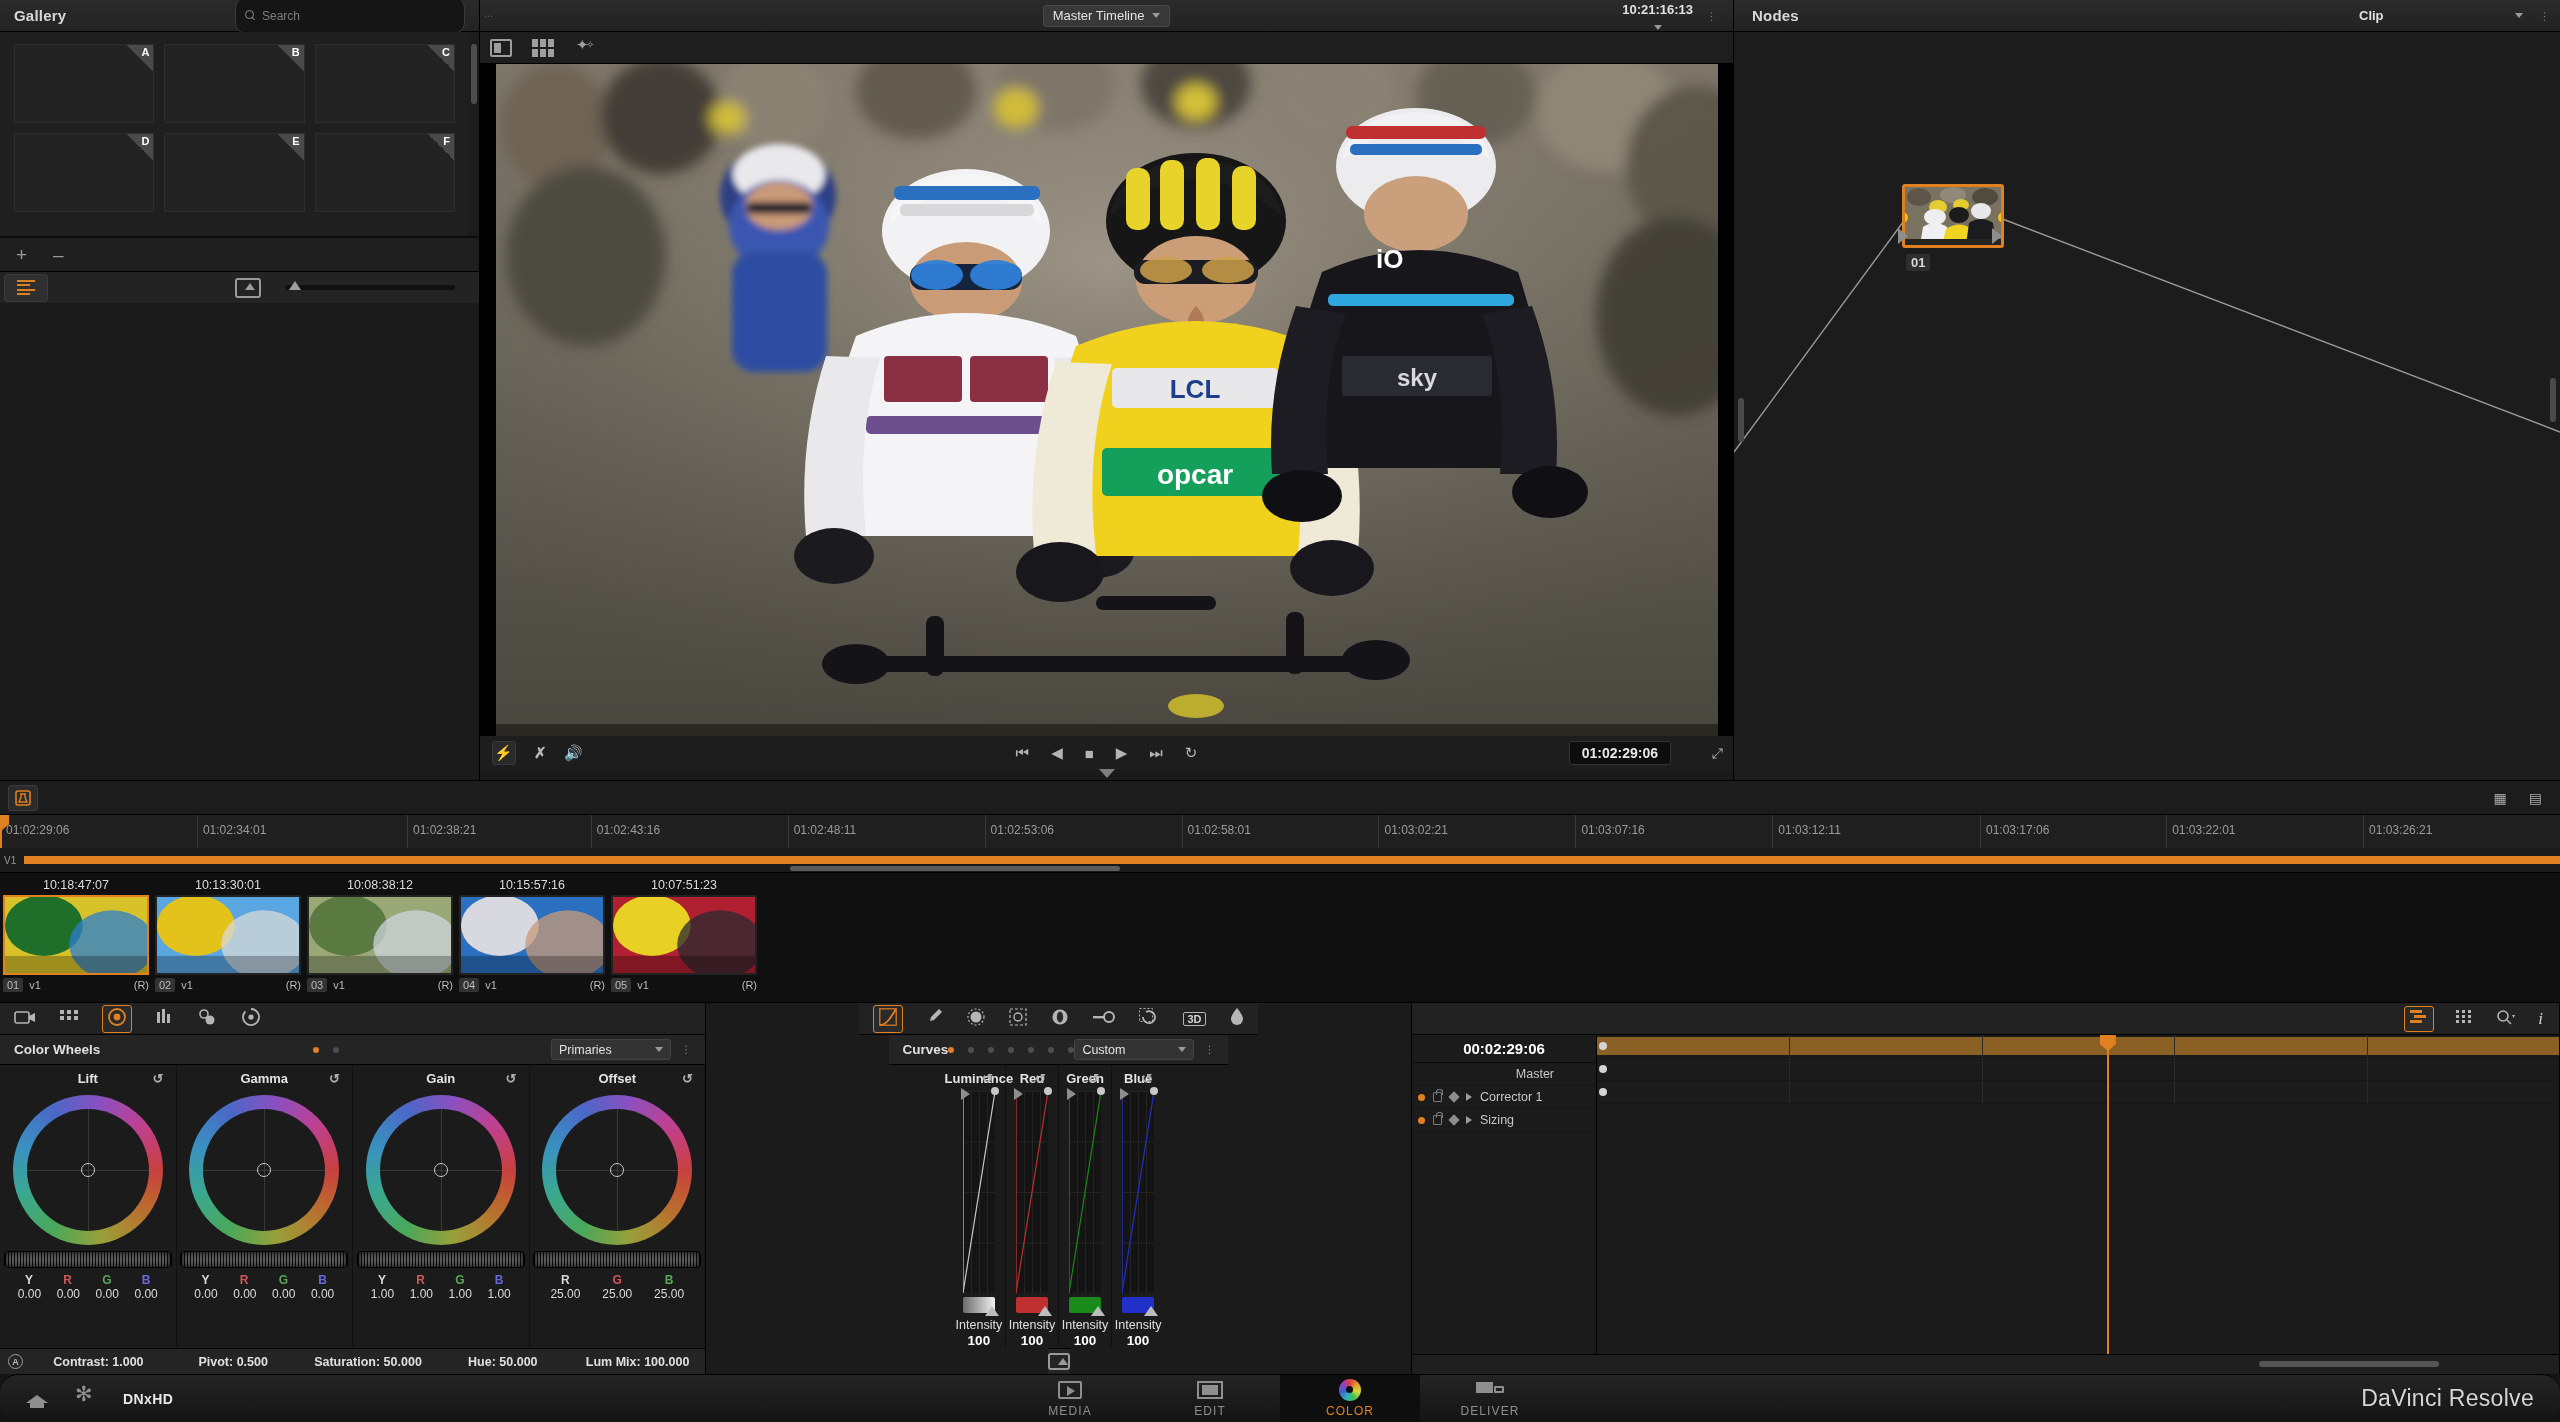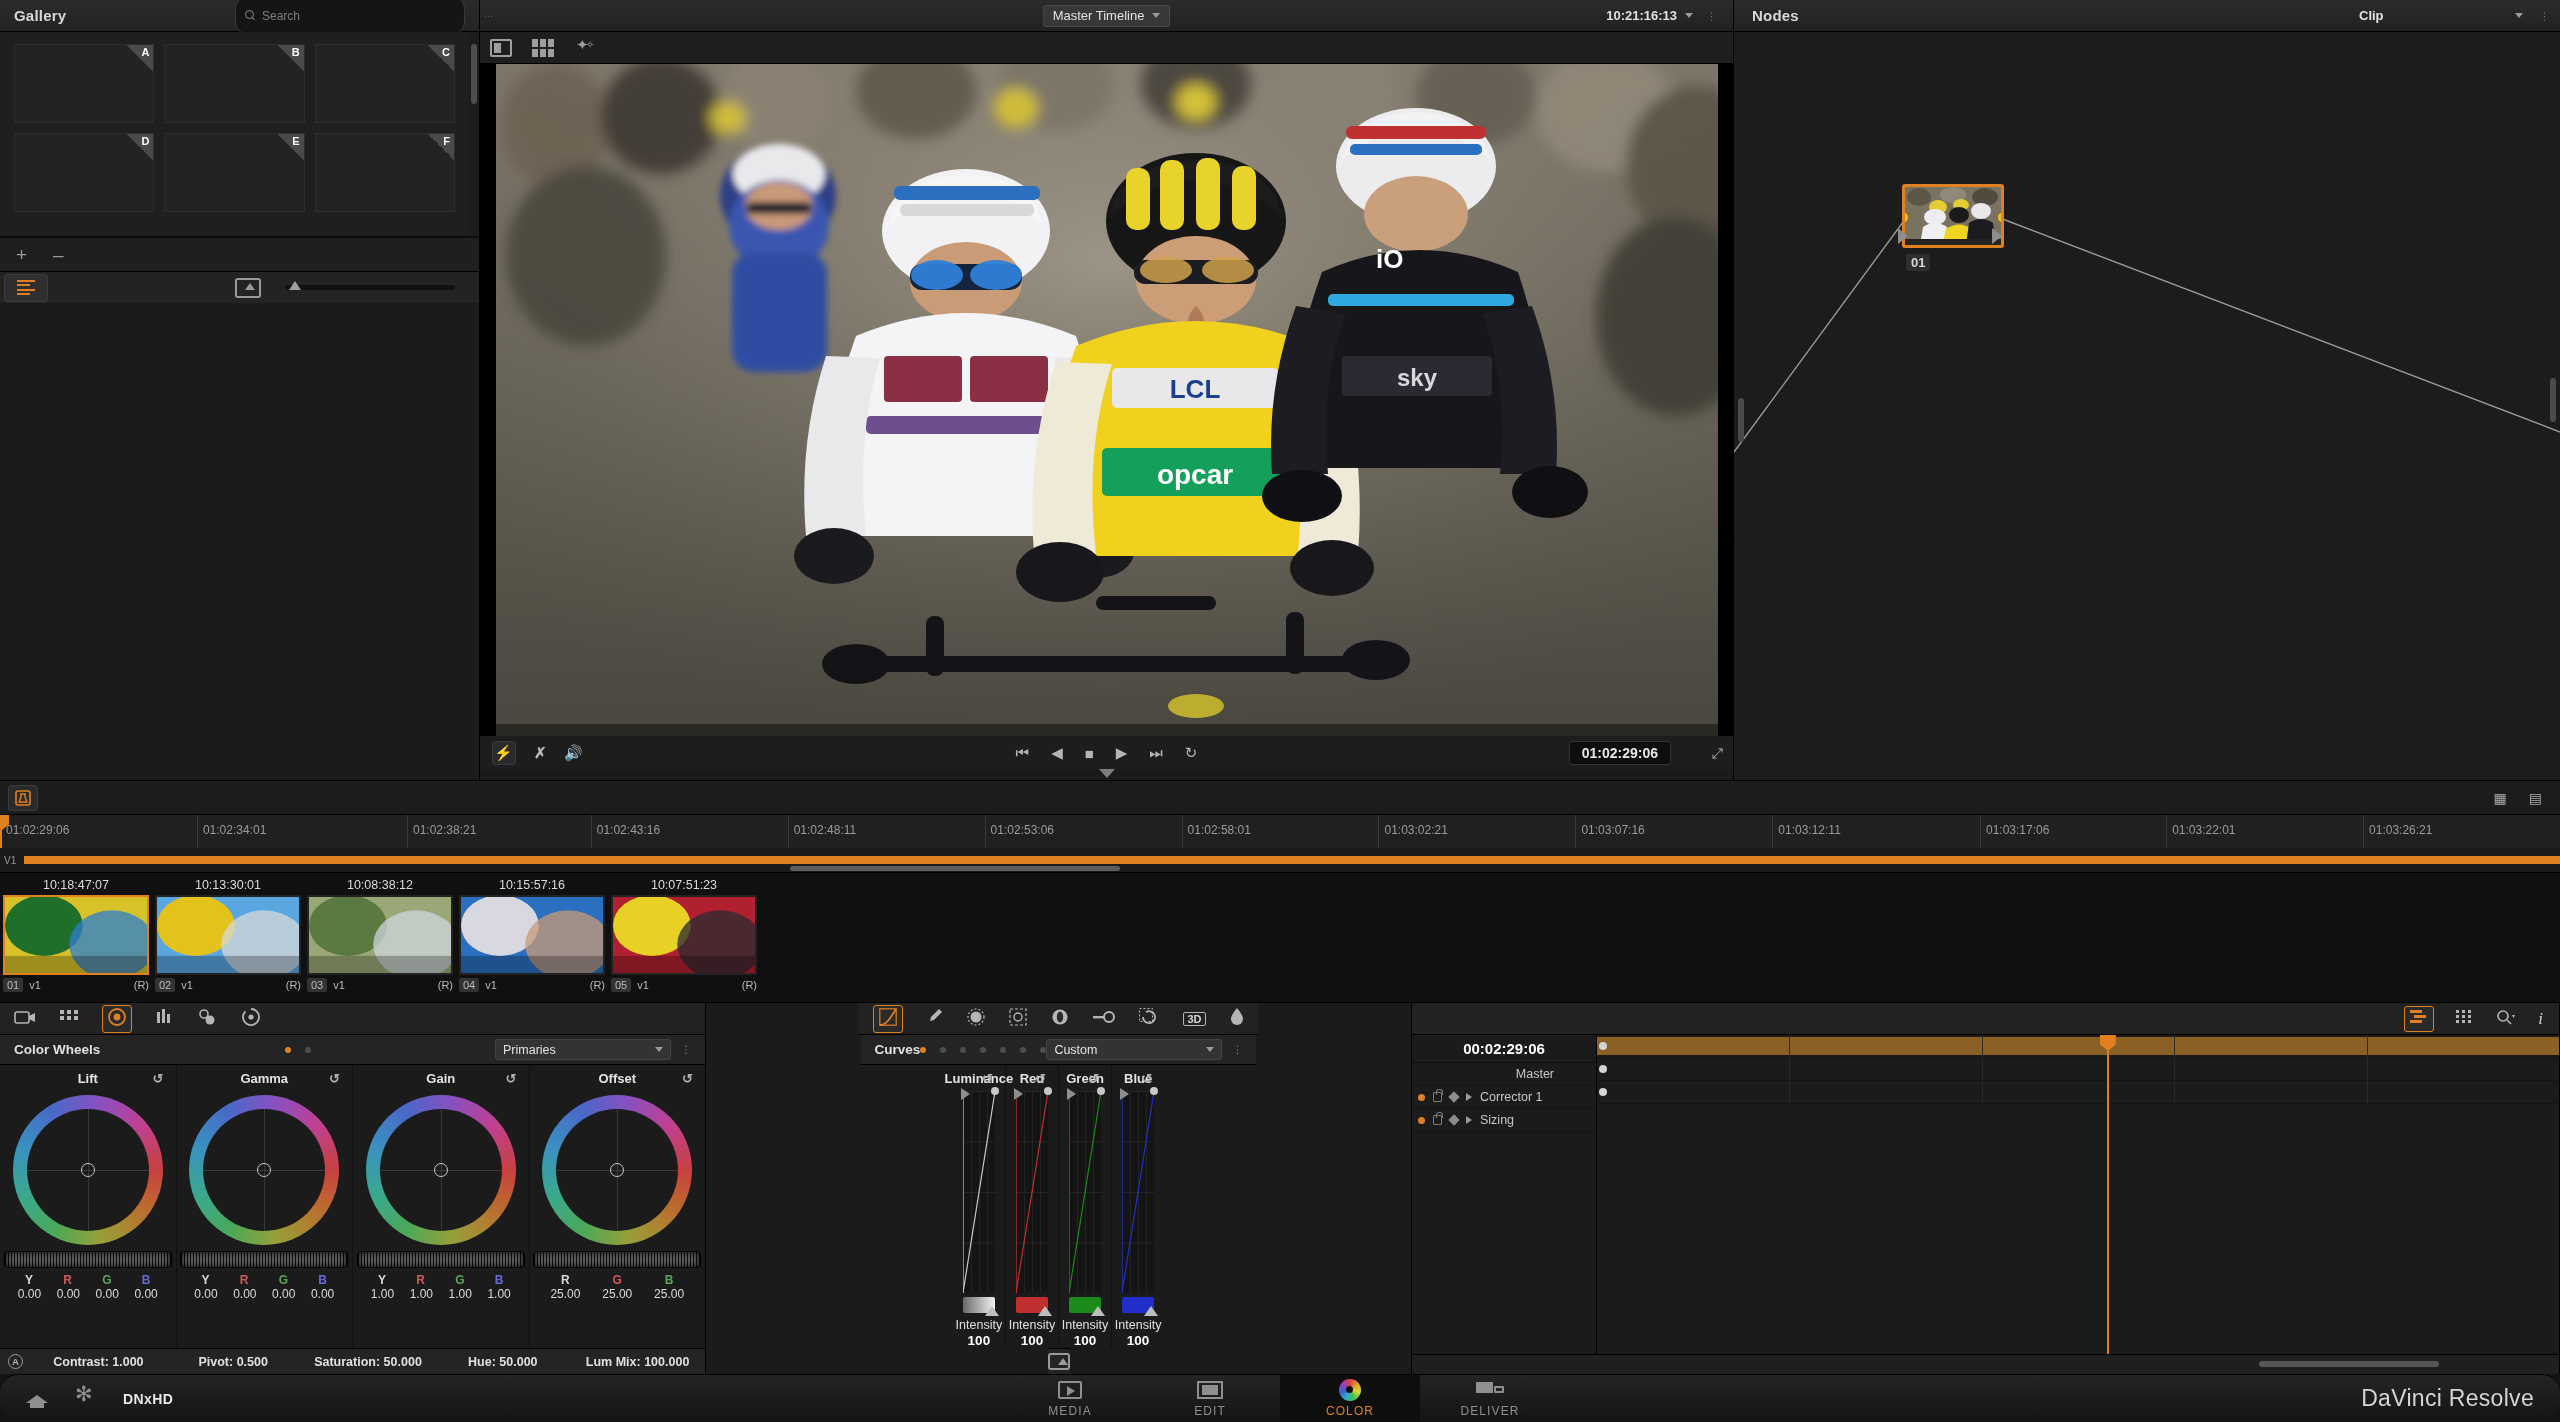--- a/index.html
+++ b/index.html
@@ -38,21 +38,21 @@
     background:linear-gradient(#2b2b2b,#222); border-right:1px solid #000;
   }
   .grip { width:18px; display:flex; align-items:center; justify-content:center; color:#6a6a6a; font-size:9px; letter-spacing:1px;}
   .tl-select {
     position:absolute; left:50%; transform:translateX(-50%);
     height:22px; padding:0 9px; display:flex; align-items:center; gap:8px;
     background:#383838; border-radius:3px; border:1px solid #4a4a4a;
     font-size:13px; color:#e2e2e2;
   }
   .caret { width:0;height:0;border-left:4px solid transparent;border-right:4px solid transparent;border-top:5px solid #9a9a9a; }
-  .tc-select { position:absolute; right:40px; display:flex; align-items:center; gap:8px; font-size:13px; color:#e0e0e0; font-weight:bold;}
+  .tc-select { position:absolute; right:40px; display:flex; align-items:center; gap:8px; font-size:13px; color:#e0e0e0; font-weight:bold;flex-direction:column;}
   .vdots { position:absolute; right:16px; color:#777; font-size:11px; line-height:4px;}
 
   
   .nodes-head { width:826px; flex:0 0 826px; display:flex; align-items:center; padding:0 10px 0 18px;
     background:linear-gradient(#2b2b2b,#222);}
   .clip-select { margin-left:auto; width:180px; height:22px; display:flex; align-items:center; justify-content:space-between;
      padding:0 8px; font-size:13px; color:#e2e2e2; font-weight:bold;}
 
   
   .mainrow { display:flex; flex:0 0 748px; height:748px; }
@@ -164,21 +164,21 @@
 
   
   .palettes { flex:1 1 auto; display:flex; border-top:1px solid #000; min-height:0;}
   .pal { display:flex; flex-direction:column; background:#1b1b1b; border-right:1px solid #000; min-height:0;}
   .pal-toolbar { height:32px; display:flex; align-items:center; gap:24px; padding:0 14px; background:#222; border-bottom:1px solid #000;}
   .pal-head { height:30px; display:flex; align-items:center; padding:0 14px; background:#242424; border-bottom:1px solid #000;}
   .pal-head .t { font-size:13.5px; font-weight:bold; color:#e0e0e0;}
   .dots { margin:0 auto; display:flex; gap:14px;}
   .dots i { width:6px;height:6px;border-radius:50%;background:#4e4e4e;}
   .dots i.on { background:#e08020;}
-  .pal-sel { width:176px;height:21px;background:#333;border:1px solid #444;border-radius:3px;
+  .pal-sel { width:120px;height:21px;background:#333;border:1px solid #444;border-radius:3px;
      display:flex;align-items:center;justify-content:space-between;padding:0 7px;font-size:12.5px;color:#e2e2e2;}
   .kebab { margin-left:10px; color:#888; font-size:10px; line-height:4px;}
 
   
   .wheels-pal { width:706px; flex:0 0 706px;}
   .wheels-row { flex:1; display:flex; min-height:0;}
   .wheel-col { flex:1; border-right:1px solid #111; display:flex; flex-direction:column; min-width:0;}
   .wheel-col:last-child{border-right:none}
   .wc-head { height:26px; display:flex; align-items:center; justify-content:center; position:relative; font-size:13px; font-weight:bold; color:#e4e4e4;}
   .wc-head .rst { position:absolute; right:12px; color:#b0b0b0; font-size:13px;}

